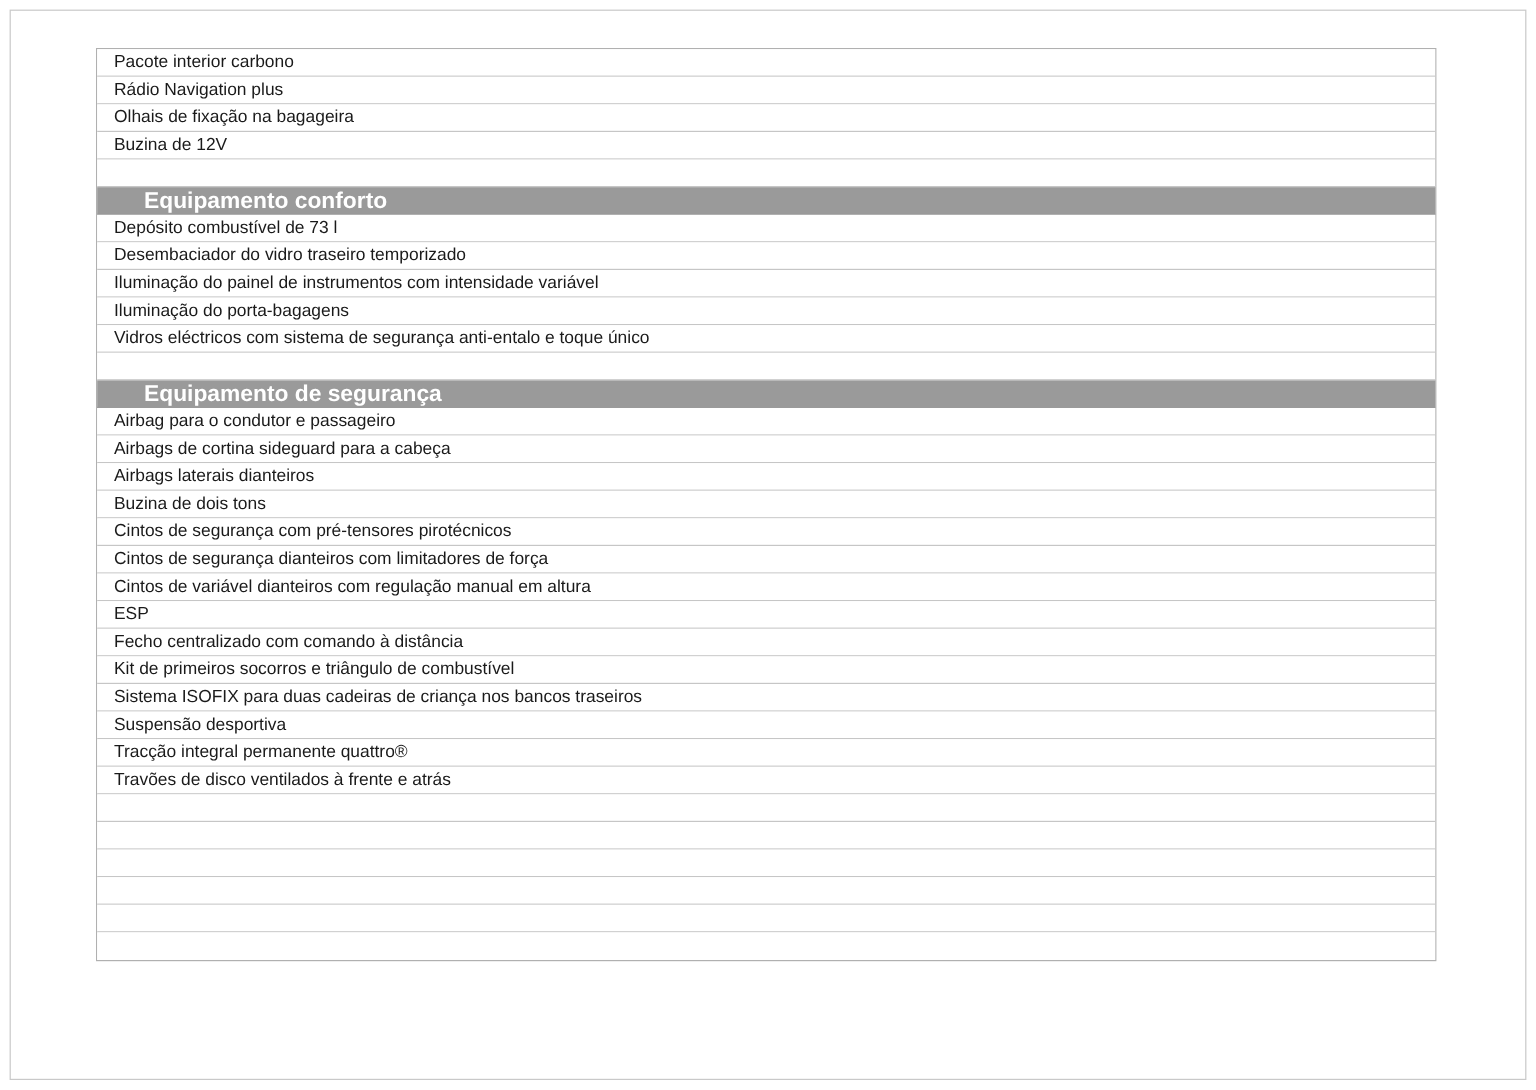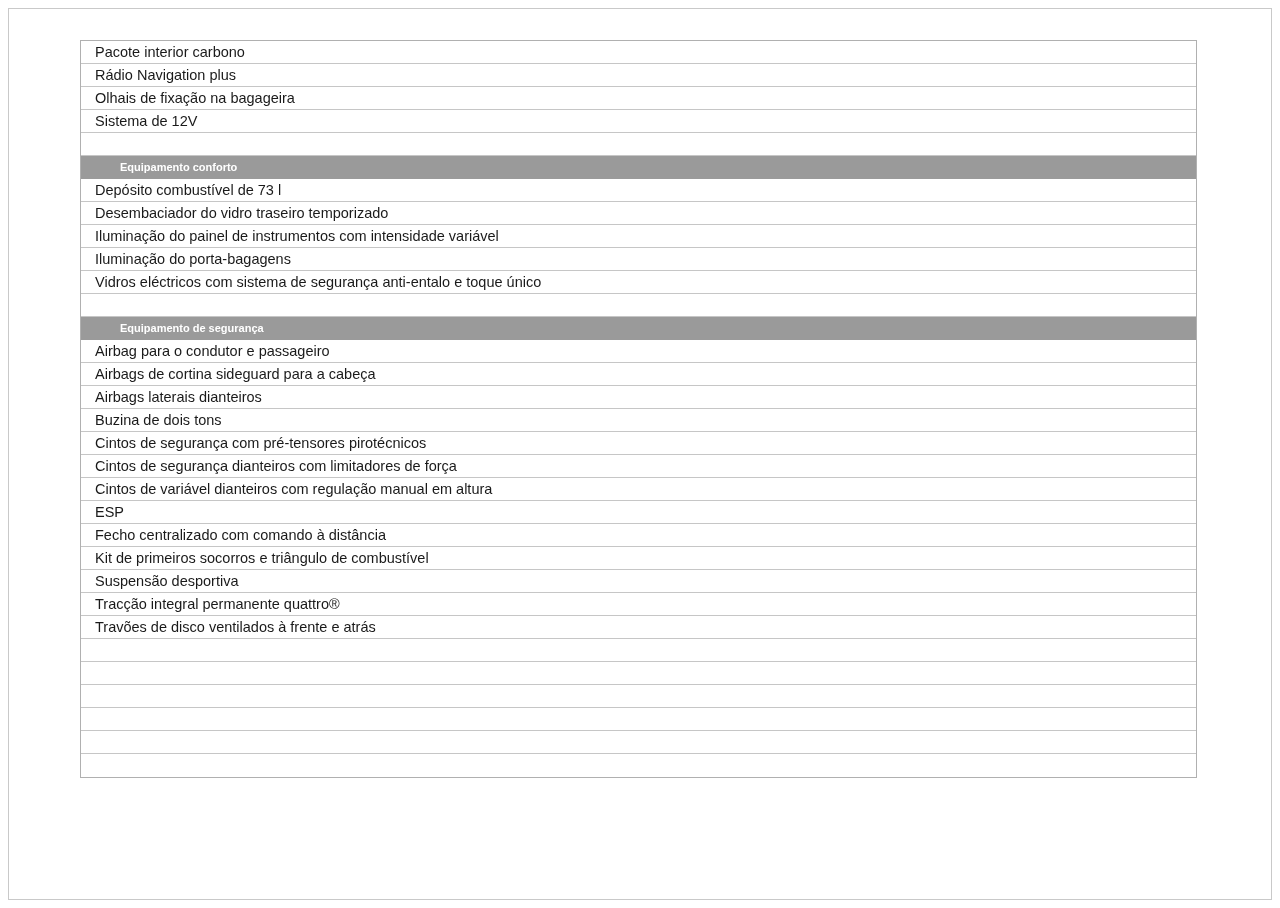--- a/index.html
+++ b/index.html
@@ -54,21 +54,21 @@
     overflow: hidden;
     color: #1a1a1a;
   }
   .row.item {
     background: #ffffff;
   }
   .row.header {
     background: #9a9a9a;
     color: #ffffff;
     font-weight: bold;
-    font-size: 11px;
+    font-size: 19px;
     border-bottom: 1px solid #9a9a9a;
     padding-left: 39px;
   }
   .row.spacer {
     background: #ffffff;
   }
   .row.blank {
     background: #ffffff;
   }
   .row:last-child {
@@ -77,40 +77,41 @@
 </style>
 </head>
 <body>
 
 <div class="page">
   <div class="page-frame"></div>
   <div class="sheet" id="sheet">
       <div class="row item">Pacote interior carbono</div>
       <div class="row item">Rádio Navigation plus</div>
       <div class="row item">Olhais de fixação na bagageira</div>
-      <div class="row item">Sistema de 12V</div>
+      <div class="row item">Buzina de 12V</div>
       <div class="row spacer"></div>
       <div class="row header">Equipamento conforto</div>
       <div class="row item">Depósito combustível de 73 l</div>
       <div class="row item">Desembaciador do vidro traseiro temporizado</div>
       <div class="row item">Iluminação do painel de instrumentos com intensidade variável</div>
       <div class="row item">Iluminação do porta-bagagens</div>
       <div class="row item">Vidros eléctricos com sistema de segurança anti-entalo e toque único</div>
       <div class="row spacer"></div>
       <div class="row header">Equipamento de segurança</div>
       <div class="row item">Airbag para o condutor e passageiro</div>
       <div class="row item">Airbags de cortina sideguard para a cabeça</div>
       <div class="row item">Airbags laterais dianteiros</div>
       <div class="row item">Buzina de dois tons</div>
       <div class="row item">Cintos de segurança com pré-tensores pirotécnicos</div>
       <div class="row item">Cintos de segurança dianteiros com limitadores de força</div>
       <div class="row item">Cintos de variável dianteiros com regulação manual em altura</div>
       <div class="row item">ESP</div>
       <div class="row item">Fecho centralizado com comando à distância</div>
       <div class="row item">Kit de primeiros socorros e triângulo de combustível</div>
+      <div class="row item">Sistema ISOFIX para duas cadeiras de criança nos bancos traseiros</div>
       <div class="row item">Suspensão desportiva</div>
       <div class="row item">Tracção integral permanente quattro®</div>
       <div class="row item">Travões de disco ventilados à frente e atrás</div>
       <div class="row blank"></div>
       <div class="row blank"></div>
       <div class="row blank"></div>
       <div class="row blank"></div>
       <div class="row blank"></div>
       <div class="row blank"></div>
     </div>

